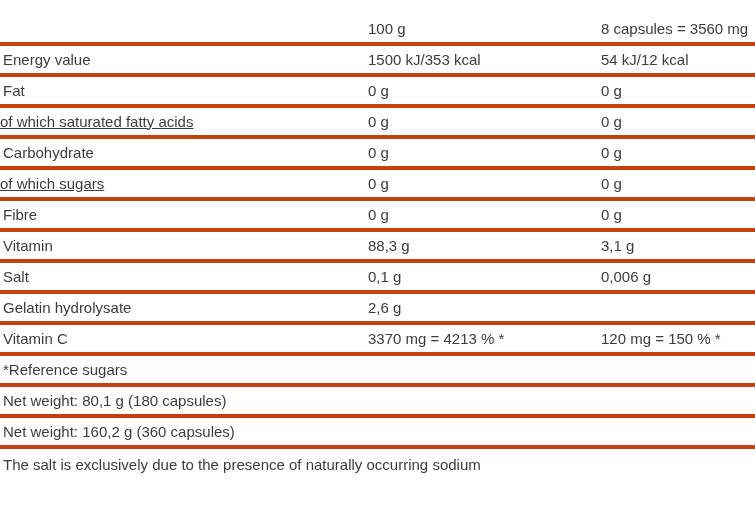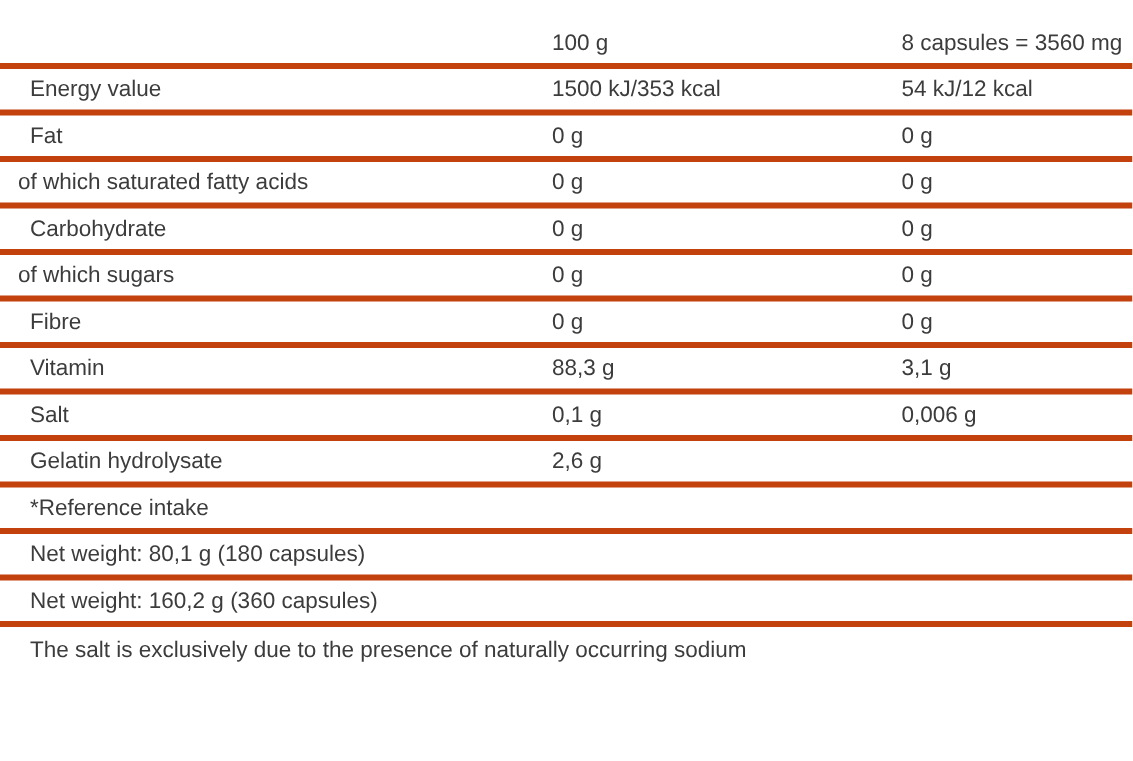--- a/index.html
+++ b/index.html
@@ -28,24 +28,25 @@
   }
   .row.last {
     border-bottom: none;
   }
   .cell {
     white-space: nowrap;
     overflow: hidden;
     line-height: 30px;
   }
   .cell.label {
-    padding-left: 20px;
+    padding-left: 3px;
   }
   .cell.label.indent {
-    padding-left: 12px;
+    padding-left: 0;
+    text-decoration: underline;
   }
 </style>
 </head>
 <body>
 
 <div class="nutrition-table">
 
   <div class="row">
     <div class="cell label"></div>
     <div class="cell">100 g</div>
@@ -98,23 +99,28 @@
     <div class="cell label">Salt</div>
     <div class="cell">0,1 g</div>
     <div class="cell">0,006 g</div>
   </div>
 
   <div class="row">
     <div class="cell label">Gelatin hydrolysate</div>
     <div class="cell">2,6 g</div>
   </div>
 
+  <div class="row">
+    <div class="cell label">Vitamin C</div>
+    <div class="cell">3370 mg = 4213 % *</div>
+    <div class="cell">120 mg = 150 % *</div>
+  </div>
 
   <div class="row footnote">
-    <div class="cell label">*Reference intake</div>
+    <div class="cell label">*Reference sugars</div>
   </div>
 
 
   <div class="row footnote">
     <div class="cell label">Net weight: 80,1 g (180 capsules)</div>
   </div>
 
   <div class="row footnote">
     <div class="cell label">Net weight: 160,2 g (360 capsules)</div>
   </div>

